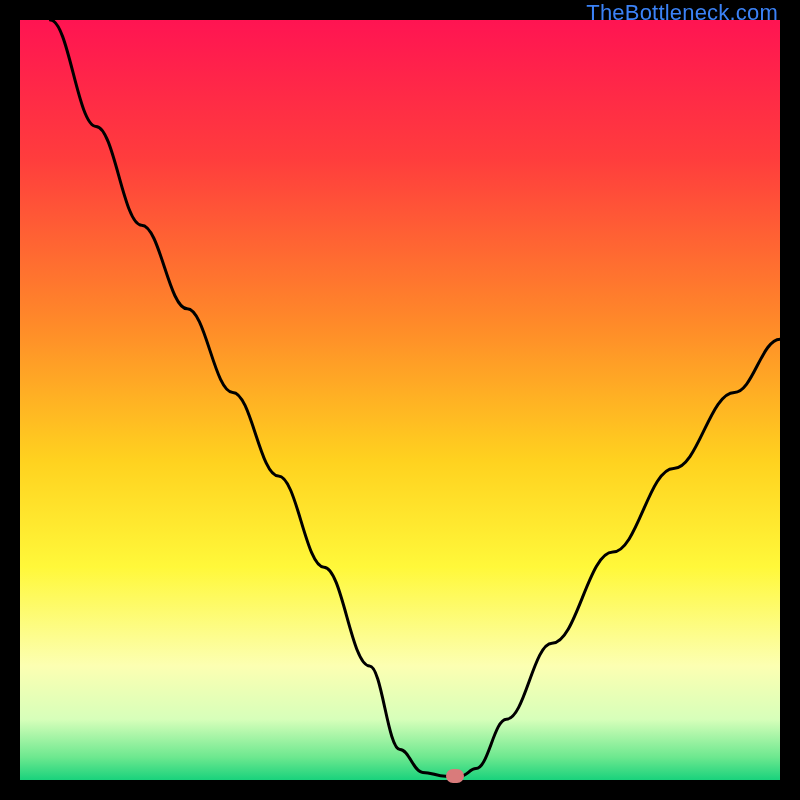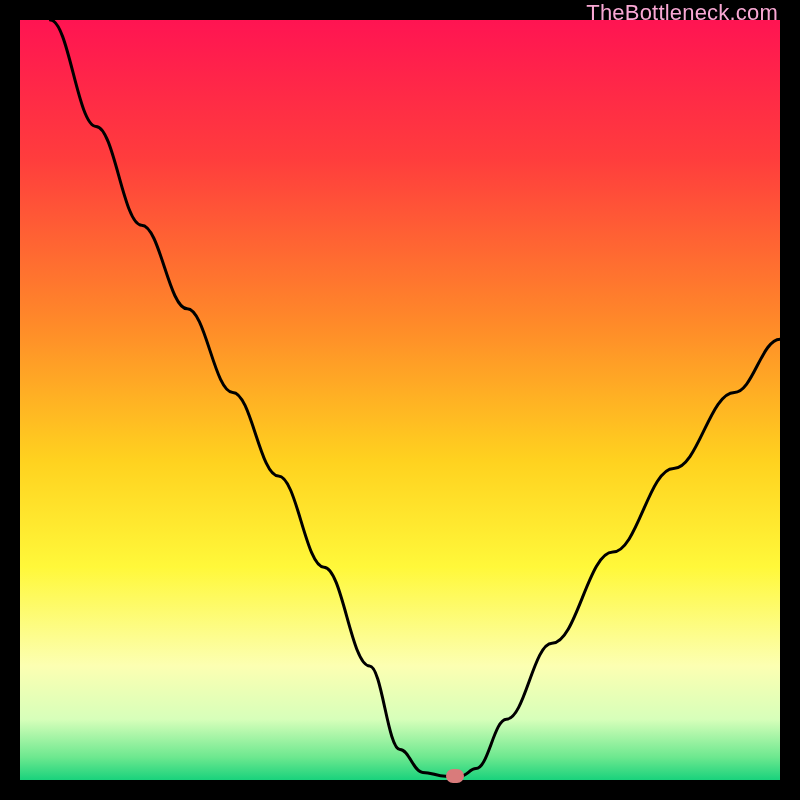--- a/index.html
+++ b/index.html
@@ -16,21 +16,21 @@
     left: 20px;
     top: 20px;
     width: 760px;
     height: 760px;
     background: #000;
   }
   .watermark {
     position: absolute;
     top: 0px;
     right: 22px;
-    color: #f9a8d4;
+    color: #3b82f6;
     font-size: 22px;
     font-weight: 500;
     z-index: 5;
     letter-spacing: 0.2px;
   }
   svg {
     position: absolute;
     left: 20px;
     top: 20px;
     width: 760px;

